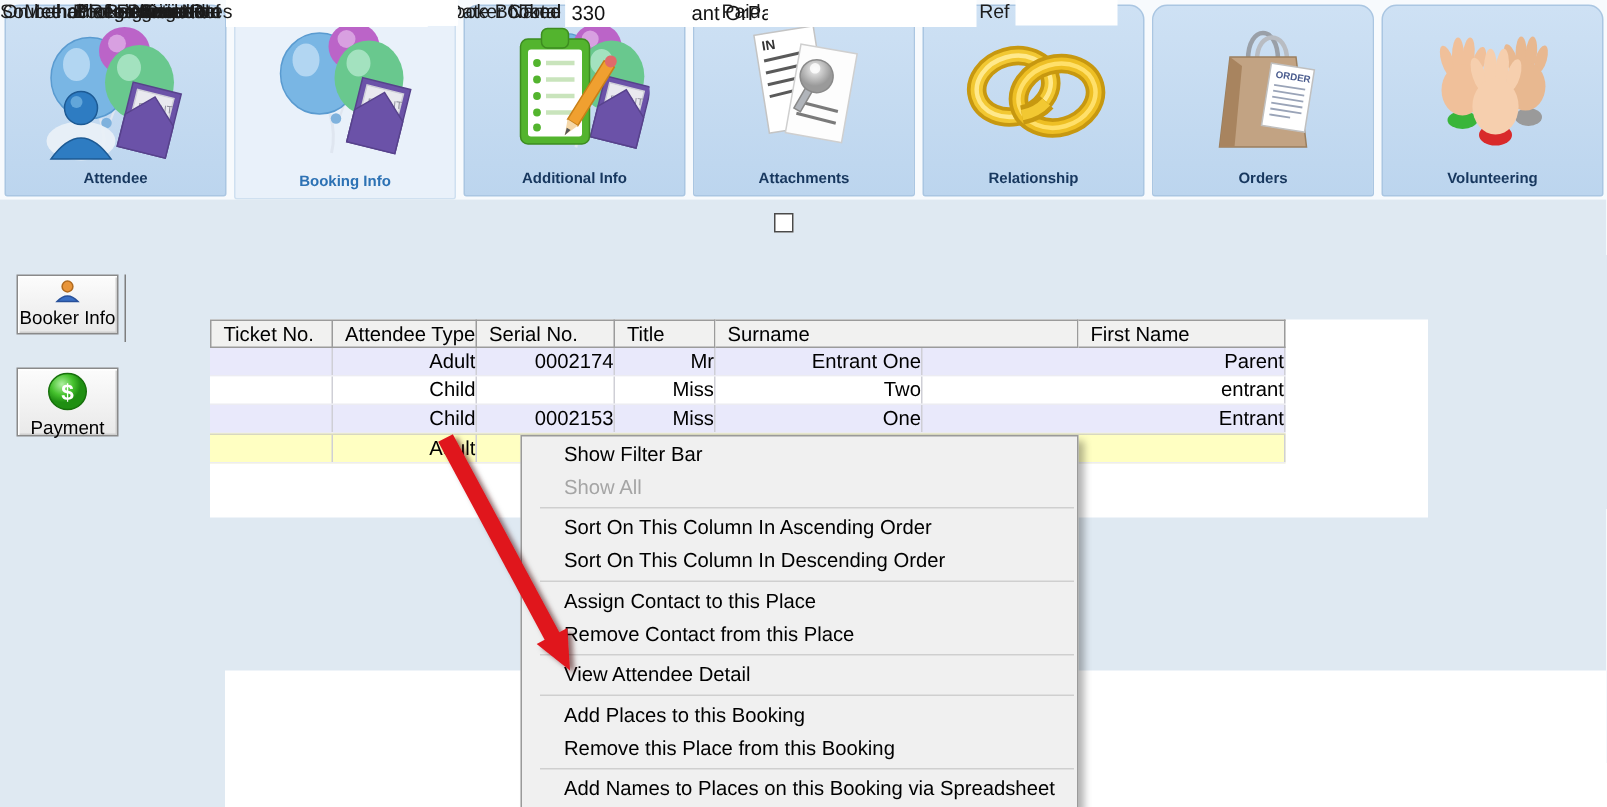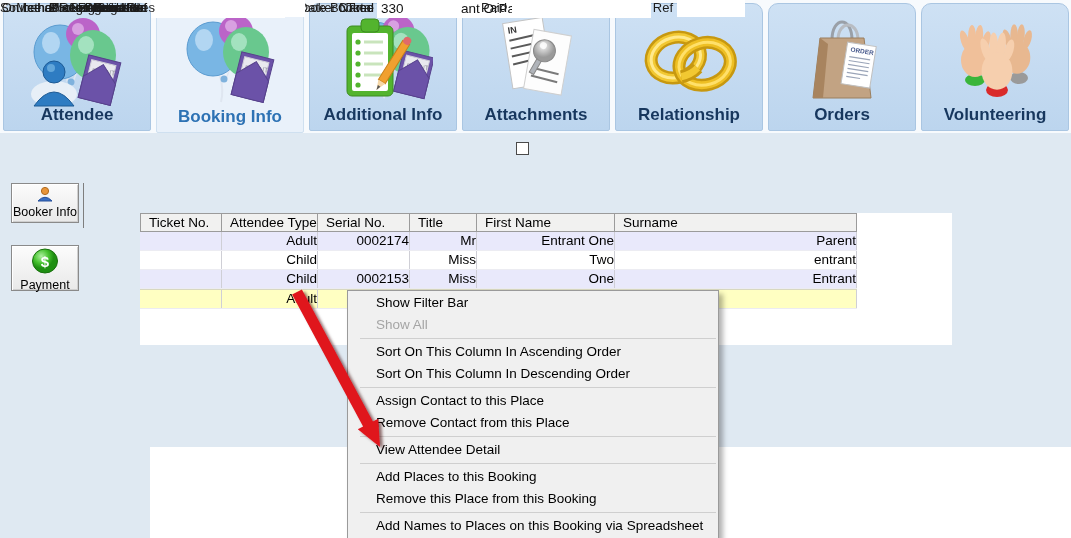--- a/index.html
+++ b/index.html
@@ -6,21 +6,21 @@
   body{width:1071px;height:538px;overflow:hidden;font-family:"Liberation Sans",sans-serif;}
   .stage{position:relative;width:1071px;height:538px;background:#fdfeff;overflow:hidden;}
 
   
   .tabstrip{position:absolute;left:0;top:0;width:1071px;height:133px;background:#f7fafd;}
   .tab{position:absolute;top:3px;height:128px;width:148px;border-radius:10px 10px 2px 2px;
        background:linear-gradient(#cee1f4,#bcd5ee);border:1px solid #aac6e2;box-sizing:border-box;cursor:pointer;}
   .tab.active{top:0;height:133px;background:#e9f1fa;border-color:#cfe0f0;}
   .tab .ticon{position:absolute;top:6px;left:50%;transform:translateX(-50%);}
   .tab .tlabel{position:absolute;bottom:5px;left:0;width:100%;text-align:center;
-       font-size:17px;font-weight:bold;color:#17375e;}
+       font-size:10px;font-weight:bold;color:#17375e;}
   .tab.active .tlabel{color:#2d72b4;}
 
   
   .panel{position:absolute;left:0;top:133px;width:1071px;height:405px;background:#dfe9f2;}
   .notes-area{position:absolute;left:150px;top:447px;width:921px;height:91px;background:#ffffff;}
 
   .lbl{position:absolute;font-size:13px;color:#1c1c1c;white-space:nowrap;}
   .r{text-align:right;}
   .fld{position:absolute;background:#ffffff;height:18px;box-sizing:border-box;
        padding:1px 4px 0 4px;font-size:13.5px;color:#111;white-space:nowrap;overflow:hidden;}
@@ -300,22 +300,22 @@
 
   <span class="lbl r" style="left:0;top:229;width:137px">Places Booked</span>
 
   <div class="grid">
     <div class="gridcols">
       <div class="trow thead">
         <span class="tc c0">Ticket No.</span>
         <span class="tc c1">Attendee Type</span>
         <span class="tc c2">Serial No.</span>
         <span class="tc c3">Title</span>
+        <span class="tc c5">Surname</span>
         <span class="tc c4">First Name</span>
-        <span class="tc c5">Surname</span>
       </div>
       <div class="trow datarow row-lav">
         <span class="tc c0"></span>
         <span class="tc c1">Adult</span>
         <span class="tc c2">0002174</span>
         <span class="tc c3">Mr</span>
         <span class="tc c4">Entrant One</span>
         <span class="tc c5">Parent</span>
       </div>
       <div class="trow datarow row-white">

